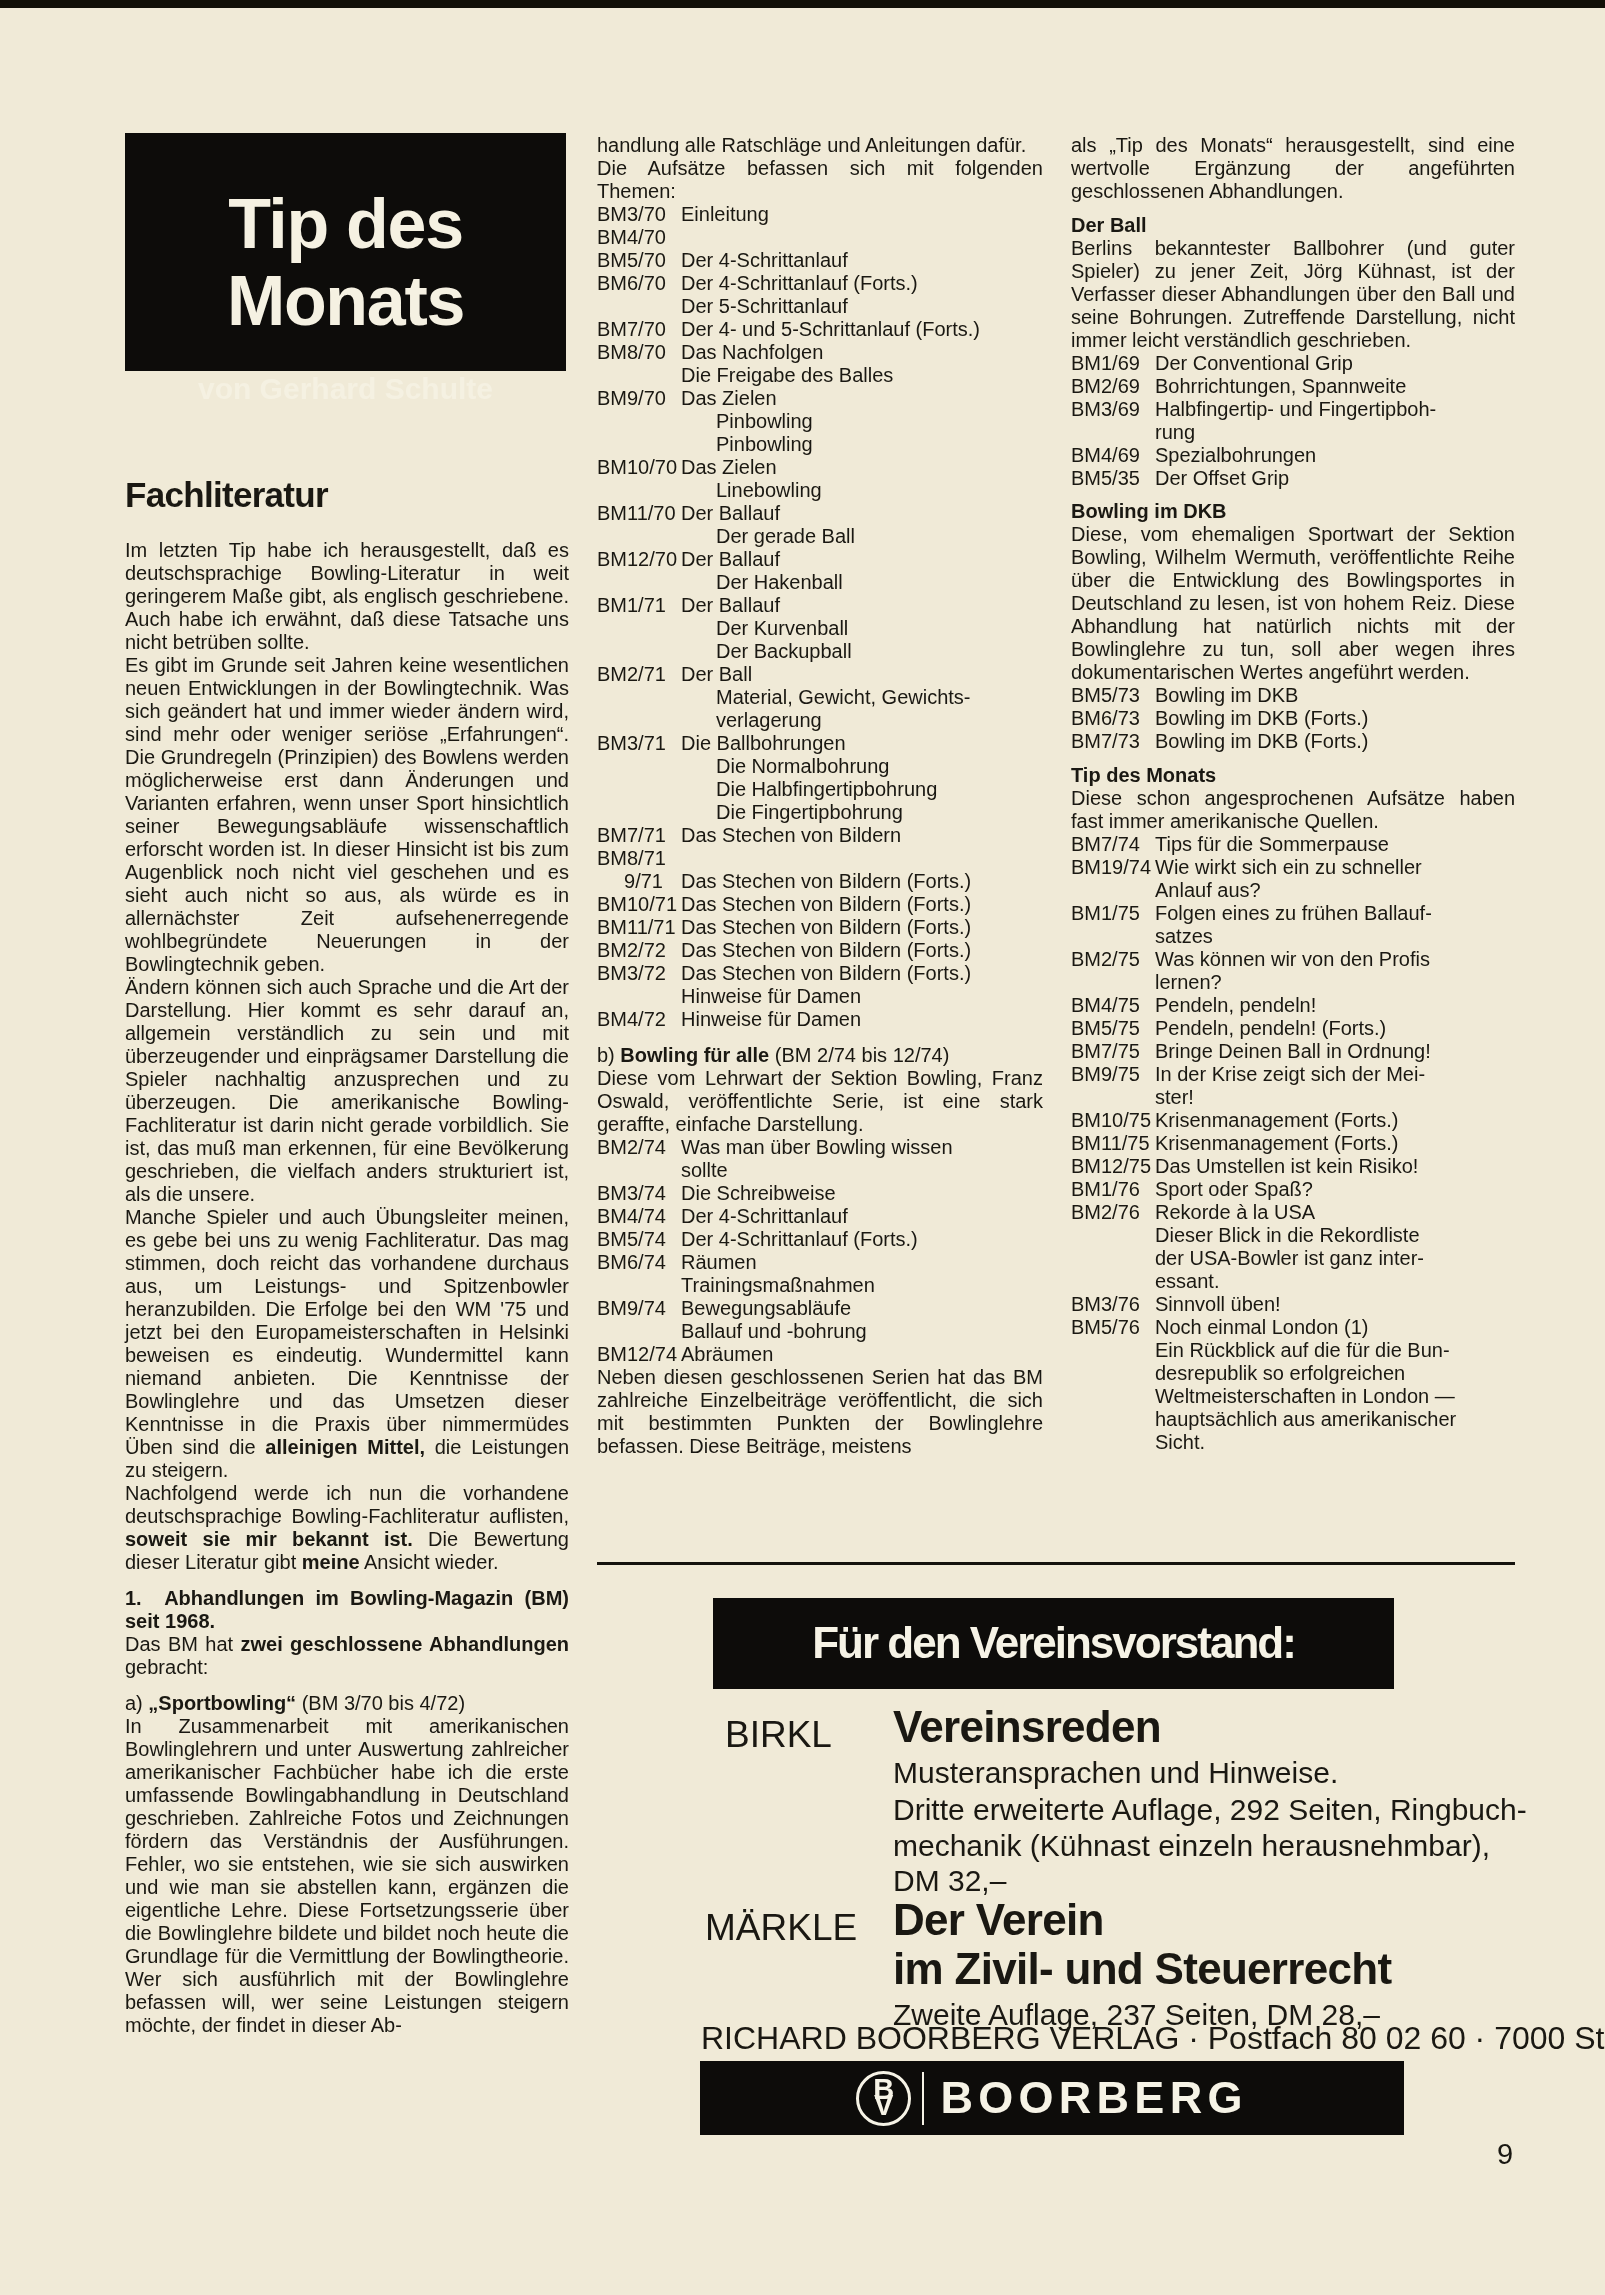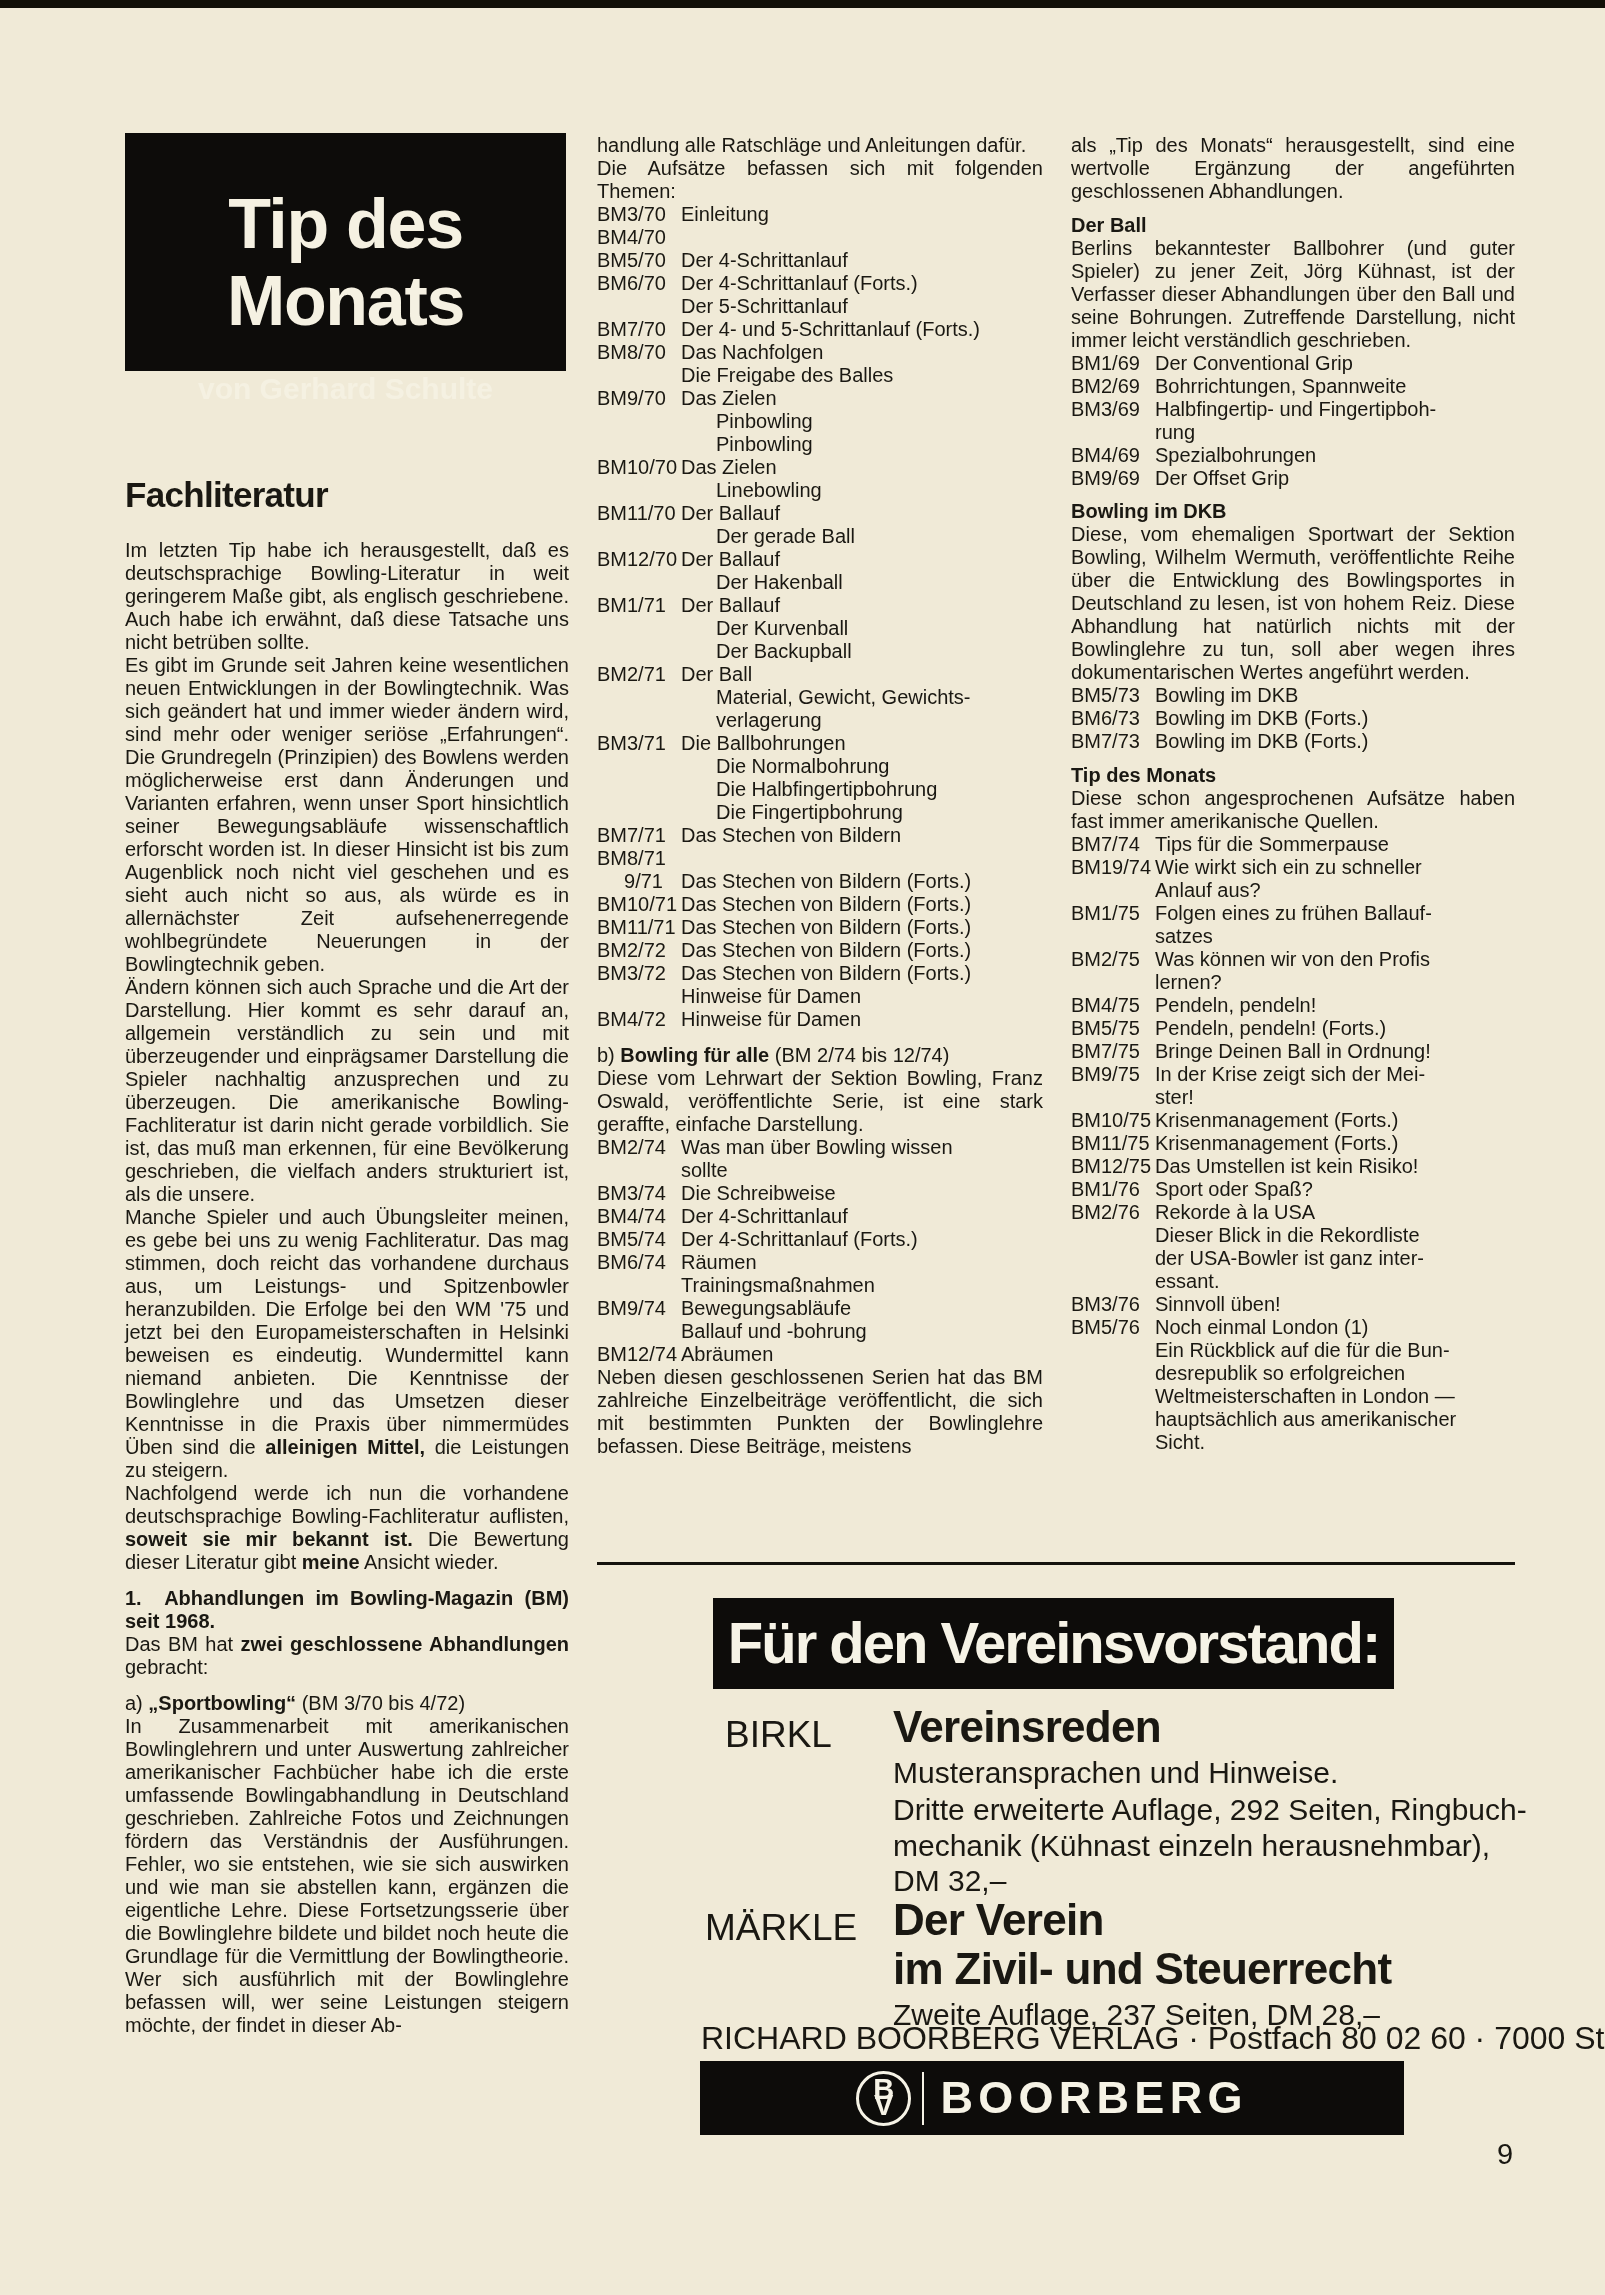--- a/index.html
+++ b/index.html
@@ -44,21 +44,21 @@
     display: flex; justify-content: space-between; white-space: nowrap;
   }
   .bm-desc { flex: 1; min-width: 0; }
   .bm-line { white-space: nowrap; }
   .bm-line.ind { margin-left: 35px; }
   
   .rule { position: absolute; left: 597px; top: 1562px; width: 918px; height: 3.3px; background: #15130d; }
   .ad-banner {
     position: absolute; left: 713px; top: 1598px; width: 681px; height: 91px;
     background: #0d0c0a; color: #f6f3e6;
-    font-weight: bold; font-size: 58px; letter-spacing: -2px;
+    font-weight: bold; font-size: 44px; letter-spacing: -2px;
     text-align: center; line-height: 90px;
   }
   .ad-abs { position: absolute; white-space: nowrap; }
   .ad-label { font-size: 37px; }
   .ad-title { font-size: 44px; font-weight: bold; letter-spacing: -0.7px; }
   .ad-detail { font-size: 30px; }
   .ad-publisher { font-size: 32px; }
   .logo-bar {
     position: absolute; left: 700px; top: 2061px; width: 704px; height: 74px;
     background: #0d0c0a; color: #f6f3e6;
@@ -422,21 +422,21 @@
           <span class="bm-label">BM</span>
           <span class="bm-num">4/69</span>
         </div>
         <div class="bm-desc">
           <div class="bm-line">Spezialbohrungen</div>
         </div>
       </div>
       <div class="bm-row">
         <div class="bm-code">
           <span class="bm-label">BM</span>
-          <span class="bm-num">9/69</span>
+          <span class="bm-num">5/35</span>
         </div>
         <div class="bm-desc">
           <div class="bm-line">Der Offset Grip</div>
         </div>
       </div>
     </div>
   <p class="hsub">Bowling im DKB</p>
   <p class="j">Diese, vom ehemaligen Sportwart der Sektion Bowling, Wilhelm Wermuth, veröffentlichte Reihe über die Entwicklung des Bowlingsportes in Deutschland zu lesen, ist von hohem Reiz. Diese Abhandlung hat natürlich nichts mit der Bowlinglehre zu tun, soll aber wegen ihres dokumentarischen Wertes angeführt werden.</p>
   <div>
       <div class="bm-row">

